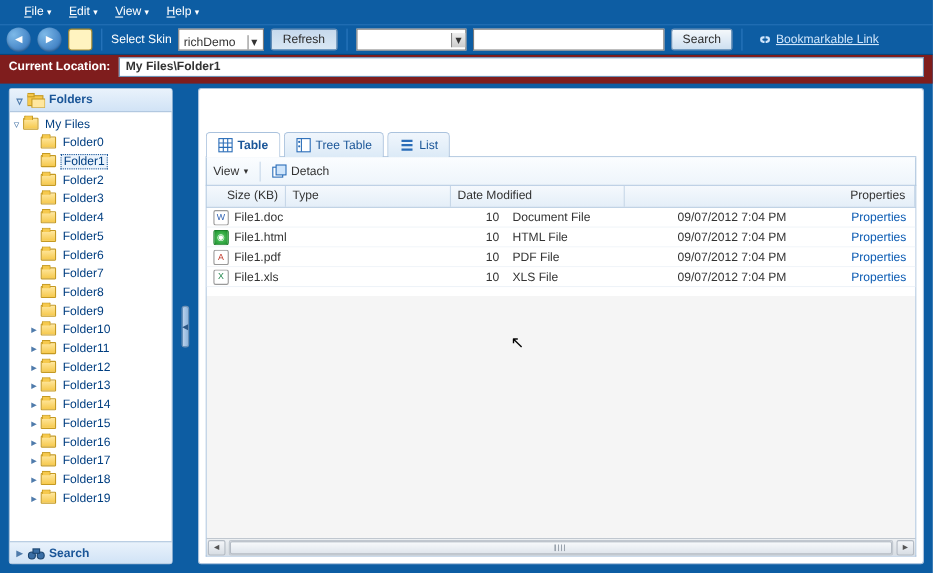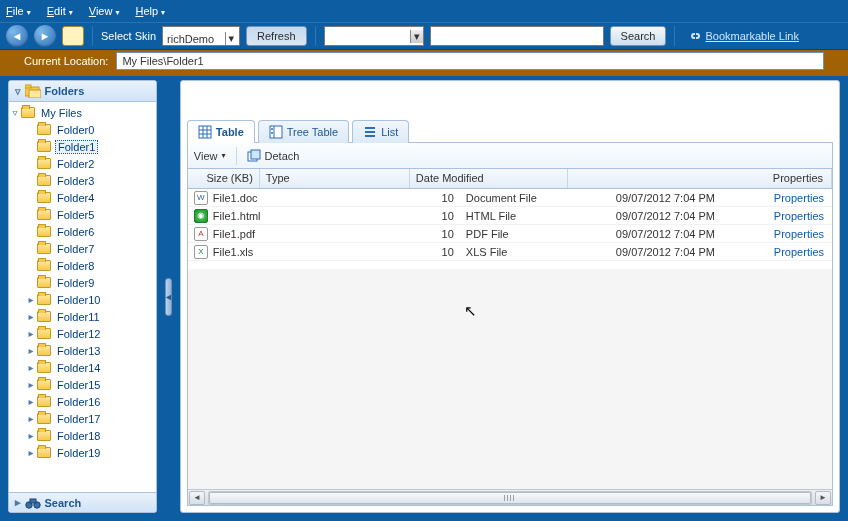--- a/index.html
+++ b/index.html
@@ -12,21 +12,21 @@
     height: 521px;
     overflow: hidden;
     color: #333;
   }
   .menubar {
     background: #0d5da3;
     color: #fff;
     display: flex;
     align-items: center;
     height: 22px;
-    padding: 0 0;
+    padding: 0 16px;
     gap: 4px;
   }
   .menubar .menu-item {
     padding: 2px 6px;
     cursor: default;
   }
   .menubar .menu-item span.u { text-decoration: underline; }
   .menubar .arrow { font-size: 8px; margin-left: 3px; }
   .toolbar {
     background: #0d5da3;
@@ -81,22 +81,22 @@
   }
   .combo .dd { margin-left:auto; border-left:1px solid #888; padding:0 3px; background:linear-gradient(#eee,#ccc);}
   .search-box {
     height: 20px; background:#fff; border:1px solid #7a7a7a;
     min-width: 174px;
   }
   .link-area { display:flex; align-items:center; gap:4px; color:#cfe5fb; margin-left:4px;}
   .link-icon { width:14px; height:14px; display:inline-block; }
   .link-text { color:#cfe5fb; text-decoration: underline; }
   .loc-row {
-    background:#a16207; display:flex; align-items:center;
-    padding: 2px 24px 6px; gap:8px;
+    background:#7f1d1d; display:flex; align-items:center;
+    padding: 2px 8px 6px; gap:8px;font-weight:bold;
   }
   .loc-row .label { color:#fff; }
   .loc-input {
     flex:1; height:18px; background:#fff; border:1px solid #6f92b6;
     padding:0 5px; display:flex; align-items:center;
   }
   .content {
     padding: 4px 8px 8px;
     display:flex; gap:8px;
     height: calc(521px - 22px - 28px - 26px);

